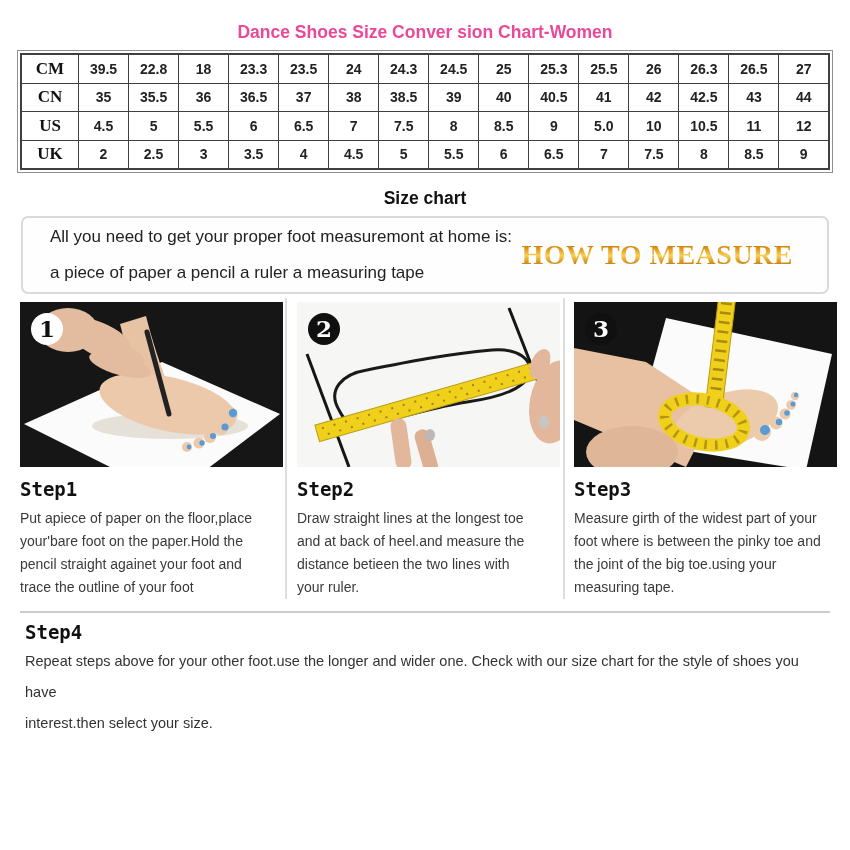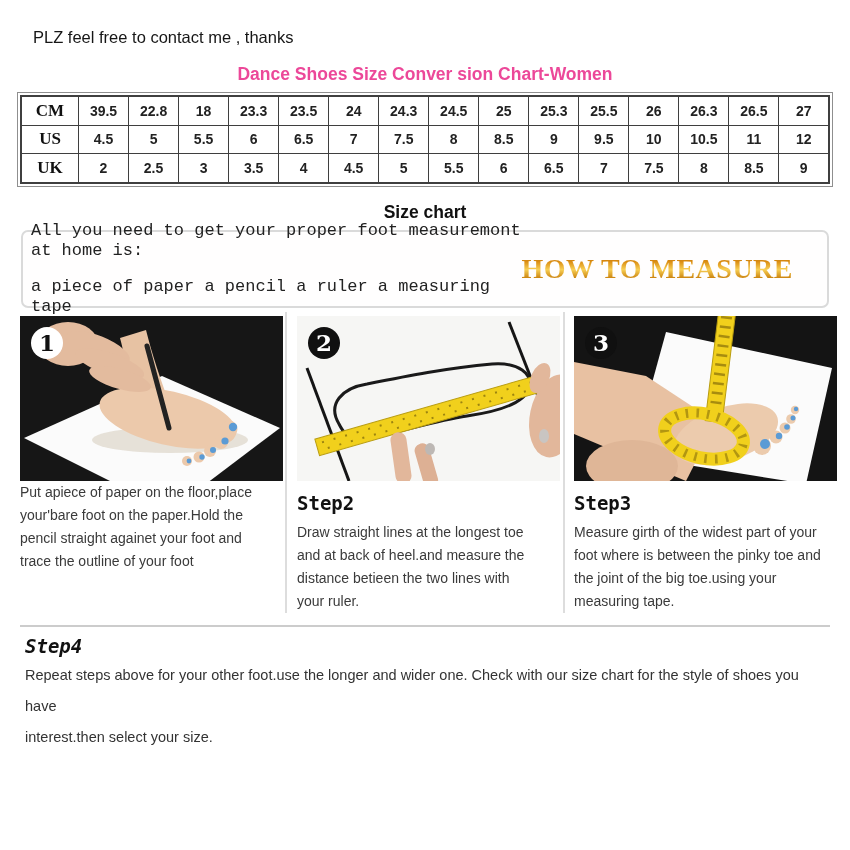--- a/index.html
+++ b/index.html
@@ -16,51 +16,50 @@
   
   .tbl-title{text-align:center;font-size:17.5px;font-weight:bold;margin:12px 0 7px;color:#ec4899;}
   .tbl-wrap{margin:0 17px;border:1px solid #8f8f8f;padding:2px;background:#fff;}
   table.size{width:100%;border-collapse:collapse;border:2px solid #3f3f3f;table-layout:fixed;}
   table.size th,table.size td{border:1px solid #3f3f3f;height:25.5px;text-align:center;vertical-align:middle;background:#fff;}
   table.size th{font-family:"Liberation Serif",serif;font-size:17px;font-weight:600;width:54px;color:#111;}
   table.size td{font-size:14px;font-weight:bold;color:#222;}
   
   .size-chart-h{text-align:center;font-size:17.5px;font-weight:bold;margin:15px 8px 7px;color:#111;}
   .need-box{margin:0 21px;height:74px;border:2px solid #dadada;border-radius:7px;display:flex;align-items:center;background:#fffefe;}
-  .need-text{flex:1;padding-left:8px;font-family:Liberation Mono, monospace;font-size:17px;color:#222;}
+  .need-text{flex:1;padding-left:27px;font-family:Liberation Sans, sans-serif;font-size:17px;color:#222;}
   .need-text p{margin:0;line-height:20px;}
   .need-text p + p{margin-top:16px;}
   .htm{
     padding-right:34px;font-family:"Liberation Serif",serif;font-weight:bold;font-size:28px;letter-spacing:0.5px;
     background:linear-gradient(180deg,#a85e06 0%,#d98b10 26%,#f8cf55 52%,#c87f0b 80%,#9a5a06 100%);
     -webkit-background-clip:text;background-clip:text;color:transparent;-webkit-text-fill-color:transparent;
   }
   
   .steps-area{position:relative;margin:8px 0 0 20px;width:817px;}
   .steps-grid{display:grid;grid-template-columns:263px 263px 263px;column-gap:14px;}
   .vdiv{position:absolute;top:-4px;bottom:0;width:2px;background:#ddd;}
   .vdiv.v1{left:265px;}
   .vdiv.v2{left:543px;}
   .panel{width:263px;height:165px;background:#141414;}
   .panel svg{display:block;width:100%;height:100%;}
   .step-title{font-family:"DejaVu Sans Mono",monospace;font-size:19px;font-weight:bold;color:#111;margin:11px 0 7px;}
   .step-text{font-size:14px;line-height:23px;color:#3a3a3a;white-space:pre-line;}
   .hrule{border:none;border-top:2px solid #ccc;margin:12px 20px 0 20px;}
   
   .step4{margin:8px 28px 0 25px;}
-  .step4 .step-title{margin:0 0 3px;font-style:italic;}
+  .step4 .step-title{margin:0 0 3px;}
   .step4-text{font-size:14.5px;line-height:31px;color:#333;white-space:pre-line;}
 </style>
 </head>
 <body>
 
 <div>
 
   <div class="intro">
-    <div class="l3">PLZ feel free to contact me , thanks</div>
   </div>
 
   <div class="tbl-title">Dance Shoes Size Conver sion Chart-Women</div>
   <div class="tbl-wrap">
     <table class="size" id="size-table">
         <tbody>
           <tr>
             <th>CM</th>
             <td>39.5</td>
             <td>22.8</td>
@@ -72,32 +71,50 @@
             <td>24.5</td>
             <td>25</td>
             <td>25.3</td>
             <td>25.5</td>
             <td>26</td>
             <td>26.3</td>
             <td>26.5</td>
             <td>27</td>
           </tr>
           <tr>
+            <th>CN</th>
+            <td>35</td>
+            <td>35.5</td>
+            <td>36</td>
+            <td>36.5</td>
+            <td>37</td>
+            <td>38</td>
+            <td>38.5</td>
+            <td>39</td>
+            <td>40</td>
+            <td>40.5</td>
+            <td>41</td>
+            <td>42</td>
+            <td>42.5</td>
+            <td>43</td>
+            <td>44</td>
+          </tr>
+          <tr>
             <th>US</th>
             <td>4.5</td>
             <td>5</td>
             <td>5.5</td>
             <td>6</td>
             <td>6.5</td>
             <td>7</td>
             <td>7.5</td>
             <td>8</td>
             <td>8.5</td>
             <td>9</td>
-            <td>9.5</td>
+            <td>5.0</td>
             <td>10</td>
             <td>10.5</td>
             <td>11</td>
             <td>12</td>
           </tr>
           <tr>
             <th>UK</th>
             <td>2</td>
             <td>2.5</td>
             <td>3</td>
@@ -158,20 +175,21 @@
               <ellipse cx="90" cy="48" rx="36" ry="11" transform="rotate(19 90 48)"></ellipse>
               <ellipse cx="100" cy="63" rx="32" ry="10" transform="rotate(16 100 63)"></ellipse>
             </g>
             <line x1="127" y1="30" x2="149" y2="112" stroke="#222" stroke-width="5" stroke-linecap="round"></line>
             <g>
               <circle cx="27" cy="27" r="16" fill="#ffffff"></circle>
               <text x="27" y="35" text-anchor="middle" font-family="DejaVu Serif, serif" font-size="23" font-weight="bold" fill="#111">1</text>
             </g>
           </svg>
         </div>
+        <div class="step-title">Step1</div>
         <div class="step-text">Put apiece of paper on the floor,place
 your'bare foot on the paper.Hold the
 pencil straight againet your foot and
 trace the outline of your foot</div>
       </div>
 
       <div class="step-col">
         <div class="panel">
           <svg viewBox="0 0 263 165">
             <rect x="0" y="0" width="263" height="165" fill="#f6f6f4"></rect>

